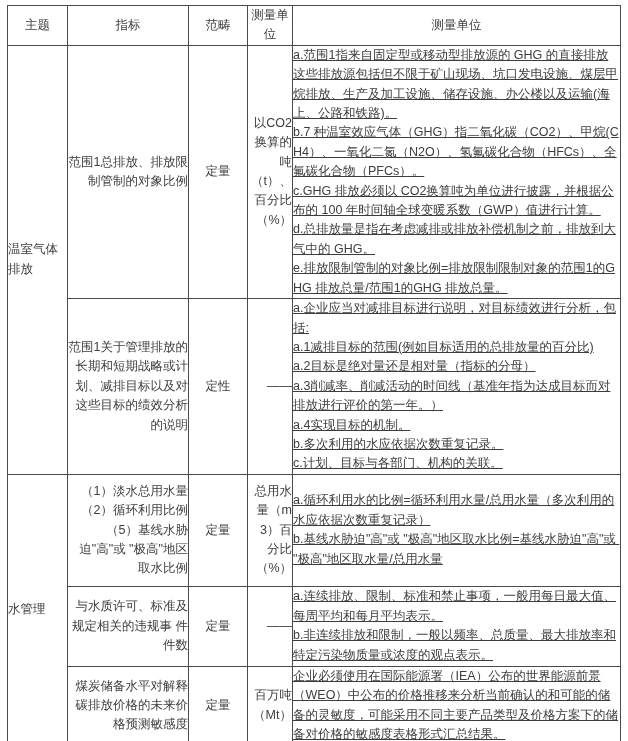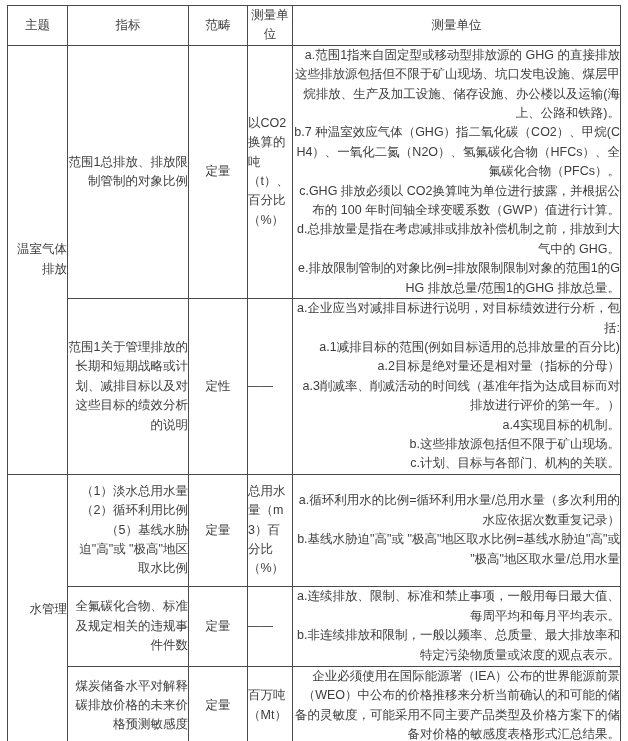--- a/index.html
+++ b/index.html
@@ -18,30 +18,30 @@
     border:1px solid #4a4a4a;
     font-size:12.5px;
     line-height:19.4px;
     font-weight:normal;
     vertical-align:middle;
     padding:0;
     overflow:hidden;
     box-sizing:border-box;
   }
   th.hdr{ text-align:center; padding:0 2px; }
-  td.c-topic{ text-align:right; padding:0 3px; }
+  td.c-topic{ text-align:left; padding:0 3px; }
   td.c-indicator{
     text-align:right; padding:0 4px;
     white-space:pre-wrap; word-break:break-all;
   }
   td.c-cat{ text-align:center; }
-  td.c-unit{ text-align:left; padding:0 2px; white-space:pre-wrap; word-break:break-all; }
+  td.c-unit{ text-align:right; padding:0 2px; white-space:pre-wrap; word-break:break-all; }
   td.c-desc{
-    text-align:right; padding:0 5px;
-    white-space:pre-wrap; word-break:break-all;
+    text-align:left; padding:0 5px;
+    white-space:pre-wrap; word-break:break-all;text-decoration:underline;
   }
 </style>
 </head>
 <body>
 
 <table class="spec">
   <colgroup>
     <col style="width:60px">
     <col style="width:121px">
     <col style="width:59px">
@@ -73,36 +73,36 @@
     </tr>
     <tr style="height:173px">
       <td class="c-indicator">范围1关于管理排放的长期和短期战略或计划、减排目标以及对这些目标的绩效分析的说明</td>
       <td class="c-cat">定性</td>
       <td class="c-unit">——</td>
       <td class="c-desc">a.企业应当对减排目标进行说明，对目标绩效进行分析，包括:
 a.1减排目标的范围(例如目标适用的总排放量的百分比)
 a.2目标是绝对量还是相对量（指标的分母）
 a.3削减率、削减活动的时间线（基准年指为达成目标而对排放进行评价的第一年。）
 a.4实现目标的机制。
-b.这些排放源包括但不限于矿山现场。
+b.多次利用的水应依据次数重复记录。
 c.计划、目标与各部门、机构的关联。</td>
     </tr>
 
     <tr style="height:112px">
       <td class="c-topic" rowspan="3">水管理</td>
       <td class="c-indicator">（1）淡水总用水量
 （2）循环利用比例
 （5）基线水胁迫"高"或 "极高"地区取水比例</td>
       <td class="c-cat">定量</td>
       <td class="c-unit">总用水量（m3）百分比（%）</td>
       <td class="c-desc">a.循环利用水的比例=循环利用水量/总用水量（多次利用的水应依据次数重复记录）
 b.基线水胁迫"高"或 "极高"地区取水比例=基线水胁迫"高"或 "极高"地区取水量/总用水量</td>
     </tr>
     <tr style="height:80px">
-      <td class="c-indicator">全氟碳化合物、标准及规定相关的违规事 件件数</td>
+      <td class="c-indicator">与水质许可、标准及规定相关的违规事 件件数</td>
       <td class="c-cat">定量</td>
       <td class="c-unit">——</td>
       <td class="c-desc">a.连续排放、限制、标准和禁止事项，一般用每日最大值、每周平均和每月平均表示。
 b.非连续排放和限制，一般以频率、总质量、最大排放率和特定污染物质量或浓度的观点表示。</td>
     </tr>
     <tr style="height:79px">
       <td class="c-indicator">煤炭储备水平对解释碳排放价格的未来价格预测敏感度</td>
       <td class="c-cat">定量</td>
       <td class="c-unit">百万吨（Mt）</td>
       <td class="c-desc">企业必须使用在国际能源署（IEA）公布的世界能源前景（WEO）中公布的价格推移来分析当前确认的和可能的储备的灵敏度，可能采用不同主要产品类型及价格方案下的储备对价格的敏感度表格形式汇总结果。</td>

